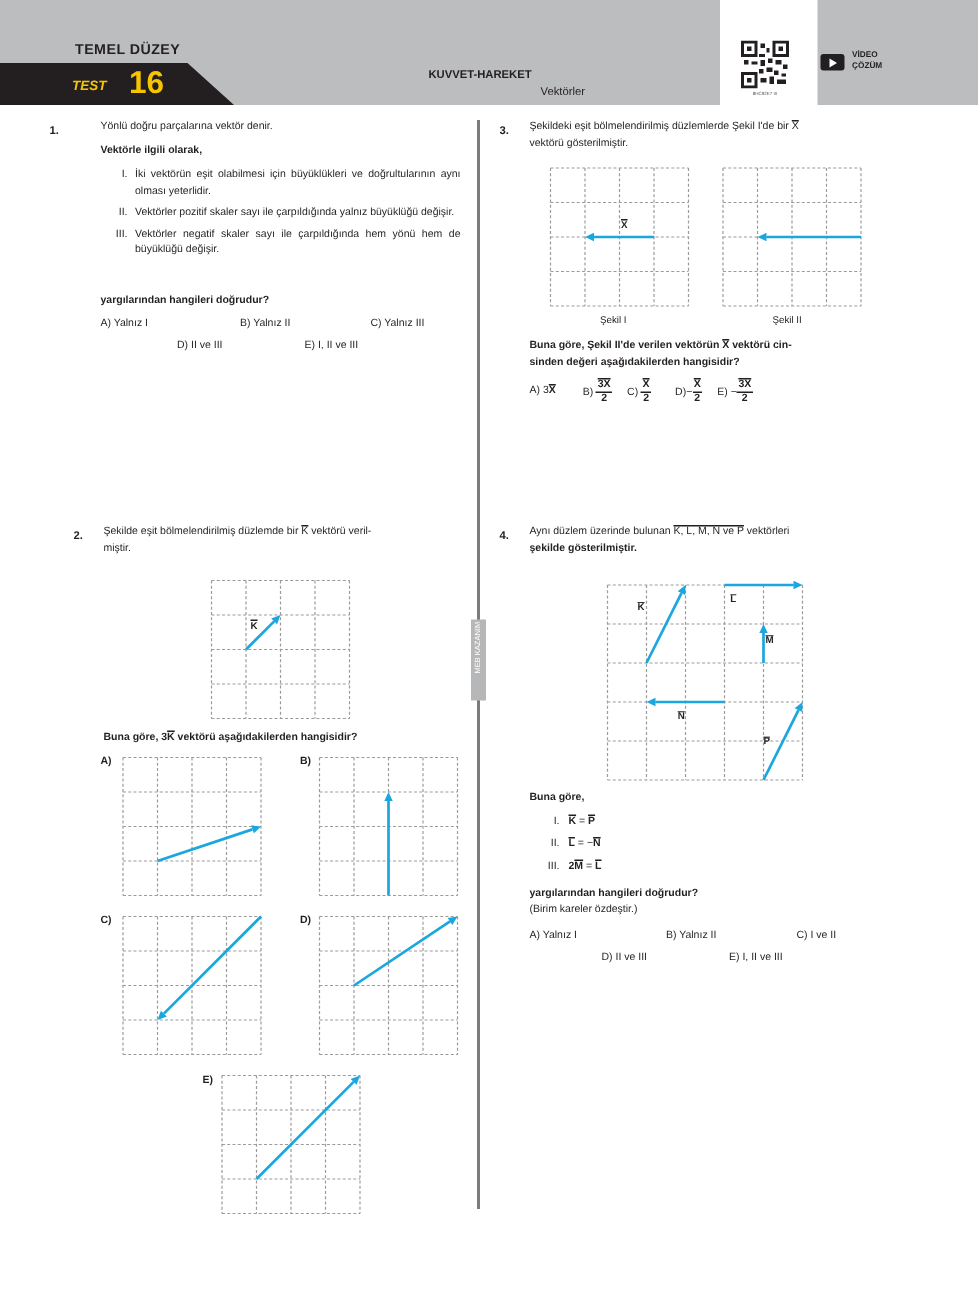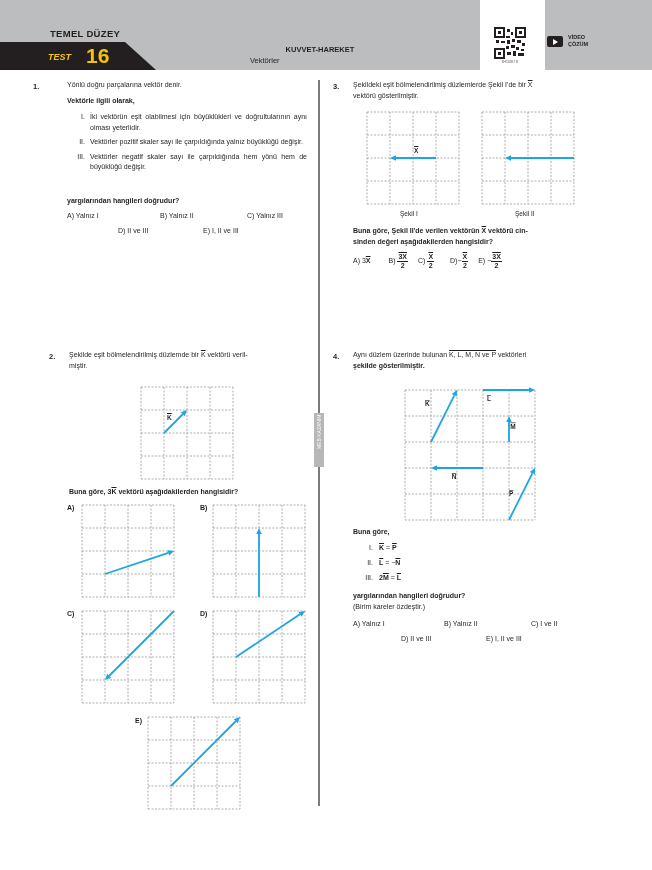--- a/index.html
+++ b/index.html
@@ -5,21 +5,21 @@
   html,body{margin:0;padding:0;}
   body{width:652px;height:870px;position:relative;background:#fff;font-family:"Liberation Sans",sans-serif;color:#231f20;overflow:hidden;}
   .abs{position:absolute;}
   #header-band{left:0;top:0;width:652px;height:70px;background:#bcbdbf;}
   #qr-block{left:480px;top:0;width:65px;height:70px;background:#fff;}
   #level{left:50px;top:28px;font-size:9.5px;font-weight:bold;letter-spacing:0.3px;color:#231f20;}
   #test-tab{left:0;top:42px;width:156px;height:28px;}
   #test-label{left:48px;top:52px;font-size:9px;font-weight:bold;color:#f6c400;font-style:italic;}
   #test-number{left:86px;top:44px;font-size:21px;font-weight:bold;color:#f6c400;}
   #subject{left:250px;top:45px;width:140px;text-align:center;font-size:7.5px;font-weight:bold;}
-  #topic{left:250px;top:56px;width:140px;text-align:left;font-size:7.5px;}
+  #topic{left:250px;top:56px;width:140px;text-align:right;font-size:7.5px;}
   #qr-icon{left:494px;top:27px;width:32px;height:32px;}
   #qr-caption{left:488px;top:60px;width:44px;text-align:center;font-size:3px;color:#555;}
   #video-icon{left:547px;top:36px;width:16px;height:11px;background:#231f20;border-radius:2px;}
   #video-icon::after{content:"";position:absolute;left:6px;top:2.5px;border-left:5px solid #fff;border-top:3px solid transparent;border-bottom:3px solid transparent;}
   #video-l1{left:568px;top:34px;font-size:5.5px;font-weight:bold;line-height:6px;}
   #video-l2{left:568px;top:41px;font-size:5.5px;font-weight:bold;line-height:6px;}
   #divider{left:318px;top:80px;width:2px;height:726px;background:#7d7a7b;}
   #side-tab{left:314px;top:413px;width:10px;height:54px;background:#b6b7b9;}
   #side-tab-text{left:309px;top:436px;width:20px;font-size:5px;color:#fff;transform:rotate(-90deg);white-space:nowrap;text-align:center;}
   .qnum{font-size:7.5px;font-weight:bold;}

